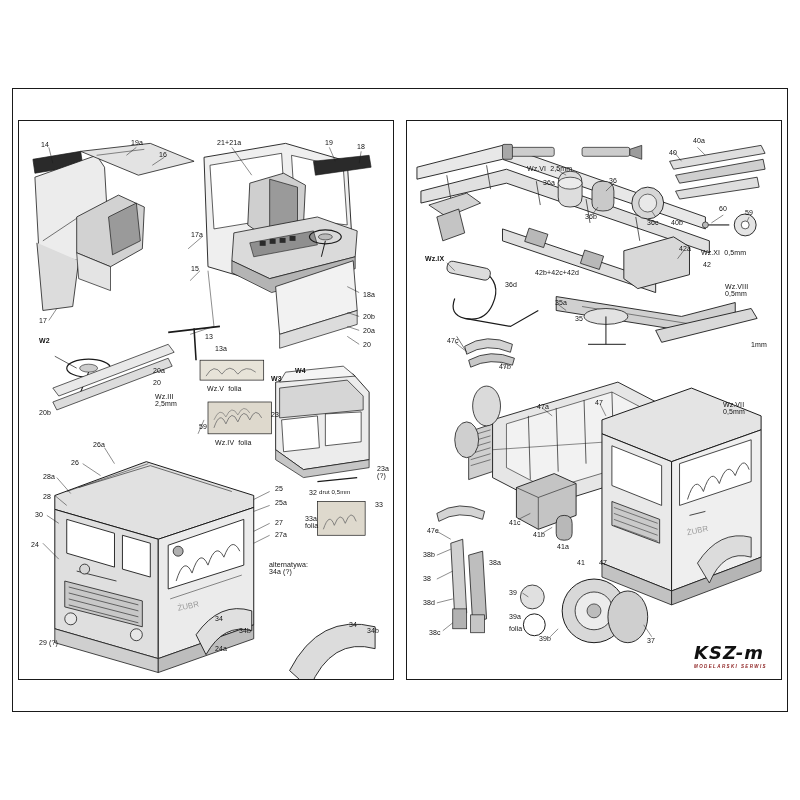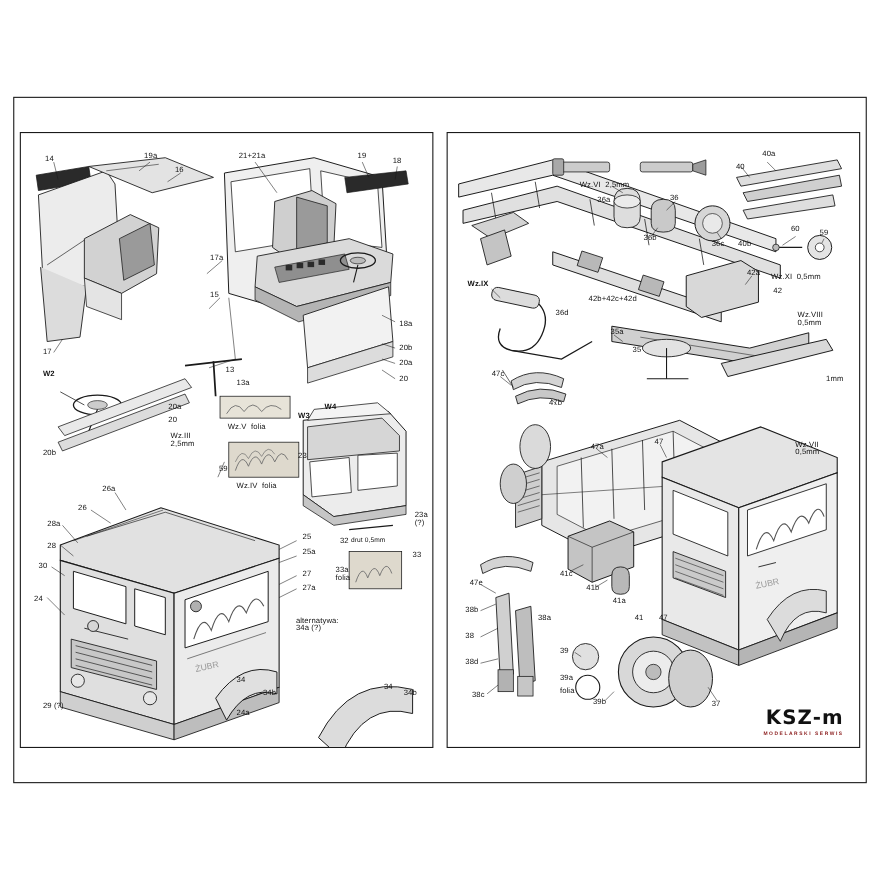--- a/index.html
+++ b/index.html
@@ -63,21 +63,21 @@
     line-height: 1.05;
     white-space: pre;
     letter-spacing: 0.1px;
   }
   .lbl.b { font-weight: bold; }
   .lbl.s { font-size: 6px; }
   .logo {
     position: absolute;
     right: 14px;
     bottom: 10px;
-    text-align: right;
+    font-style: italic;
   }
   .logo .mark {
     font-size: 18px;
     font-weight: bold;
     letter-spacing: 1px;
     color: #111111;
     font-family: "DejaVu Sans", sans-serif;
   }
   .logo .sub {
     font-size: 4.5px;

